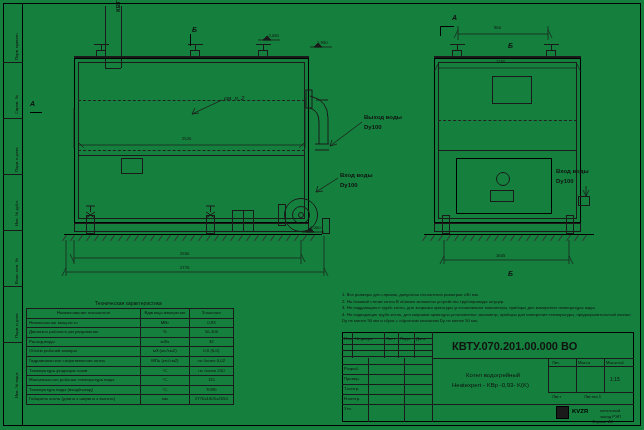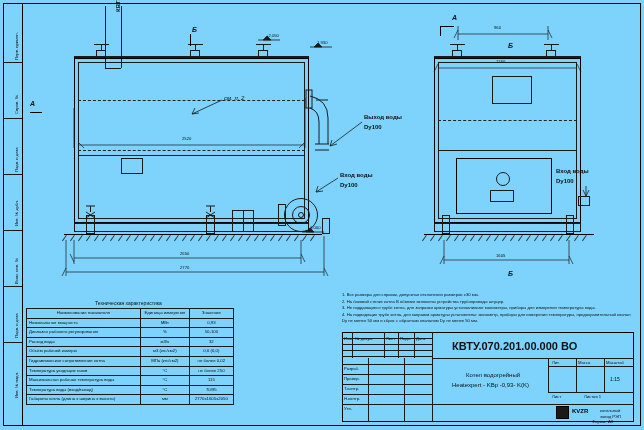--- a/index.html
+++ b/index.html
@@ -1,17 +1,17 @@
 <!DOCTYPE html>
 <html><head>
 <meta charset="utf-8">
 <style>
   html,body{margin:0;padding:0;background:#ffffff;}
   body{width:644px;height:430px;overflow:hidden;font-family:"Liberation Sans", sans-serif;}
-  #sheet{position:relative;width:644px;height:430px;background:#7dd3fc;}
+  #sheet{position:relative;width:644px;height:430px;background:#15803d;}
   .ln{position:absolute;background:#1a1a1a;}
   .h{height:1px;}
   .v{width:1px;}
   .thick{background:#000;}
   .txt{position:absolute;color:#111;white-space:nowrap;font-family:"Liberation Sans", sans-serif;}
   .tiny{font-size:4.2px;}
   .xs{font-size:5px;}
   .s{font-size:6px;}
   .m{font-size:7px;}
   .xl{font-size:11px;font-weight:bold;}

